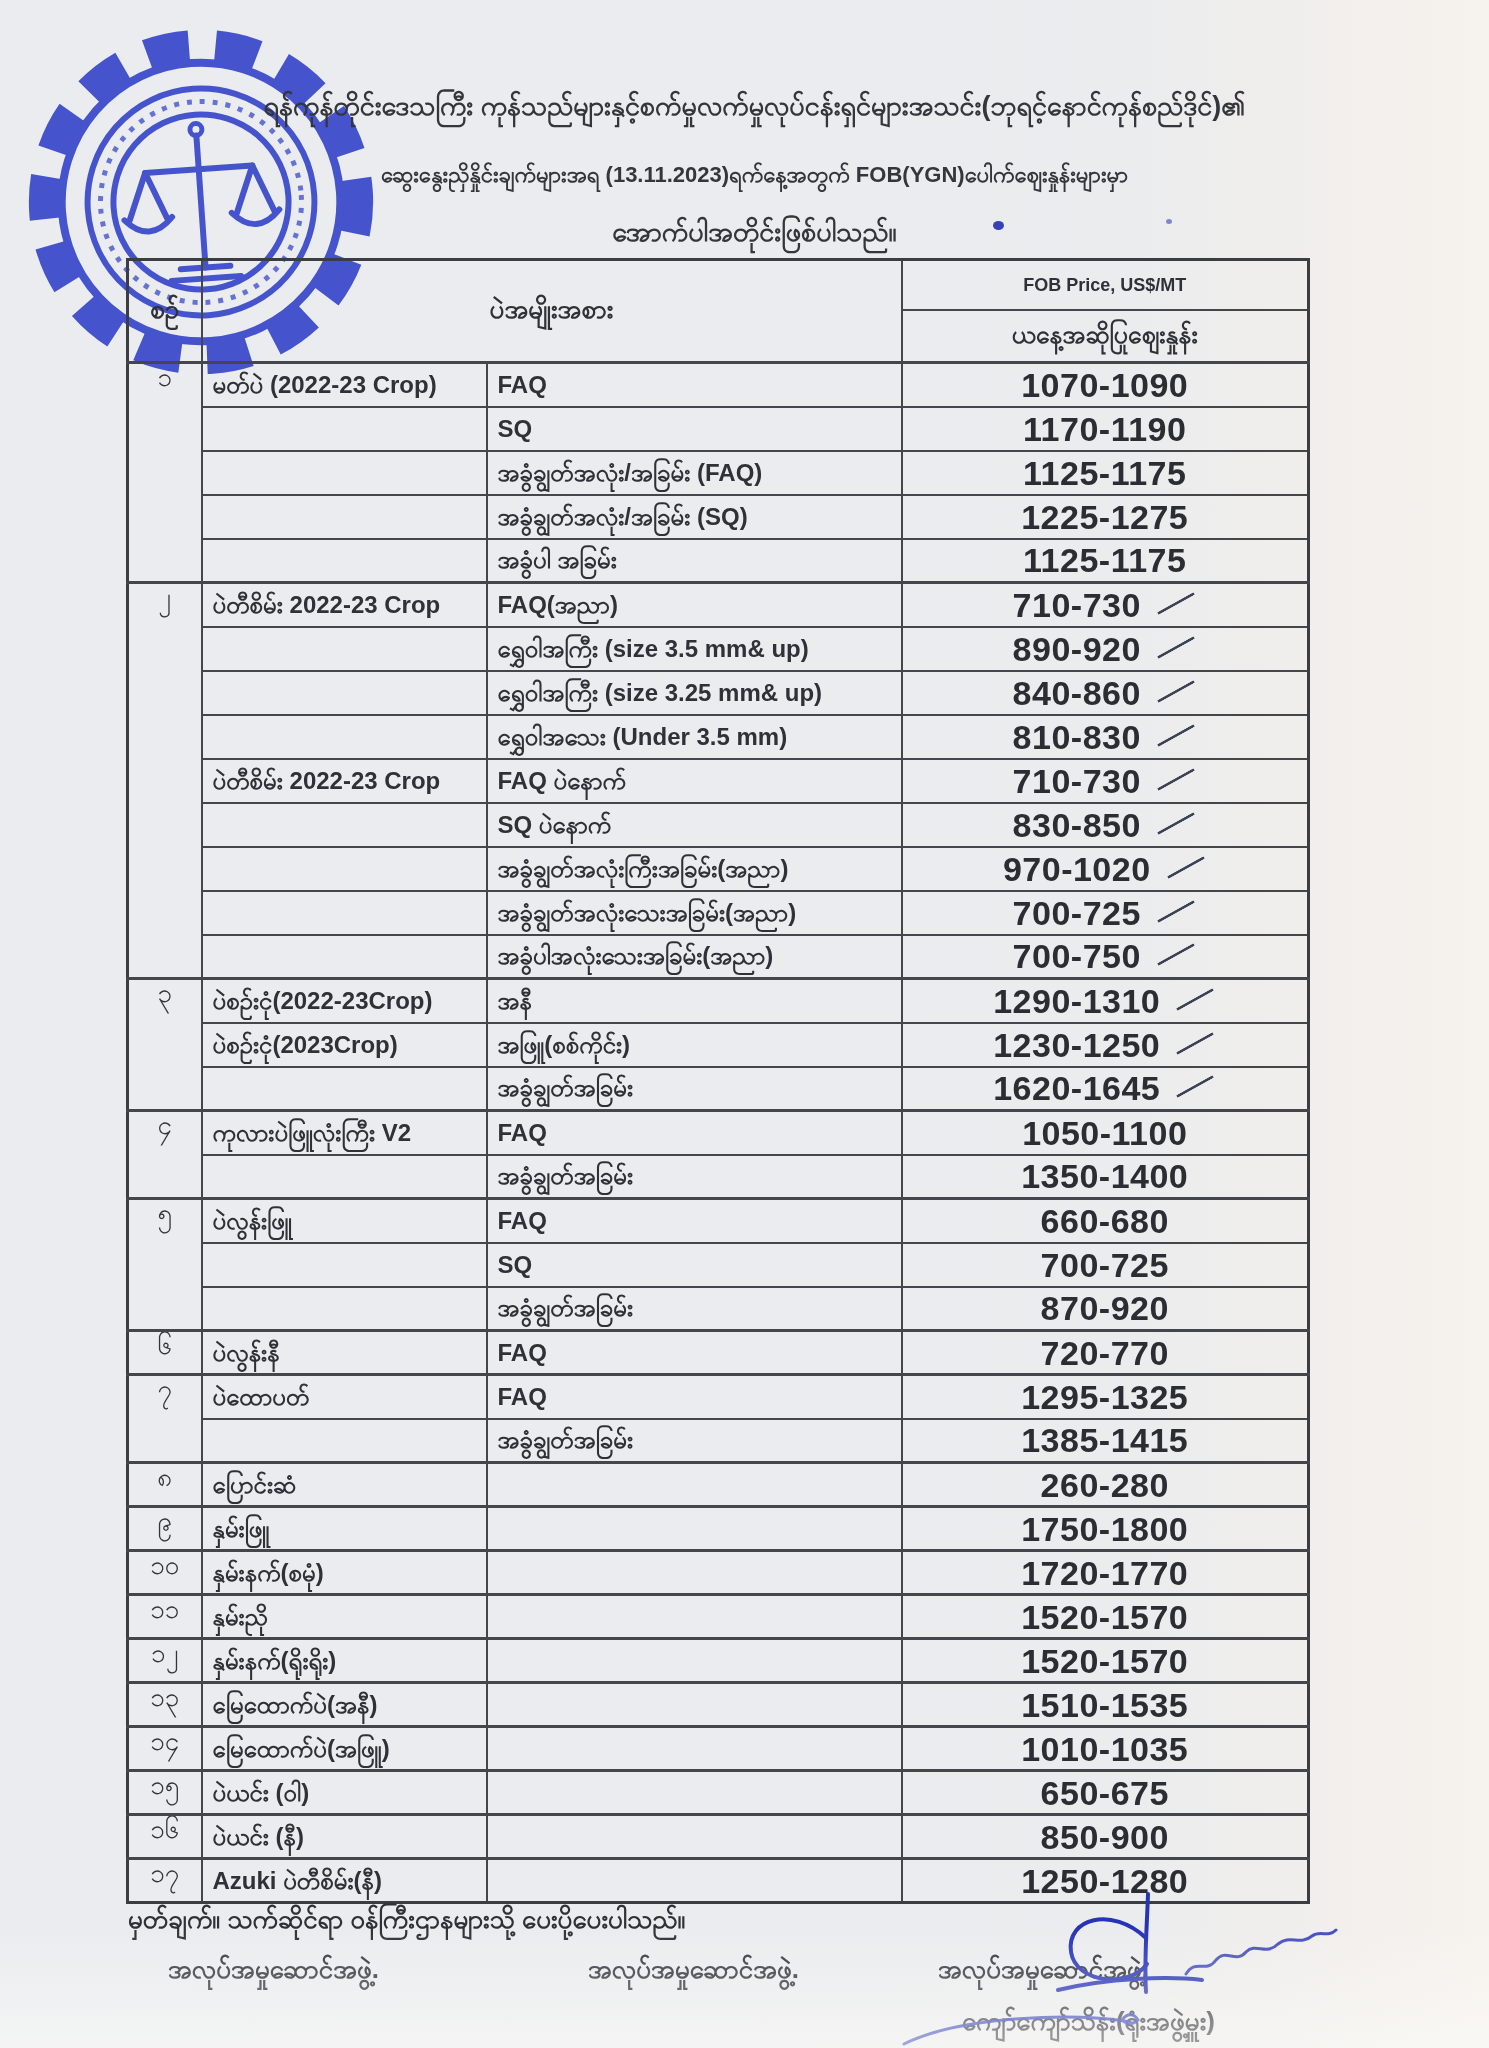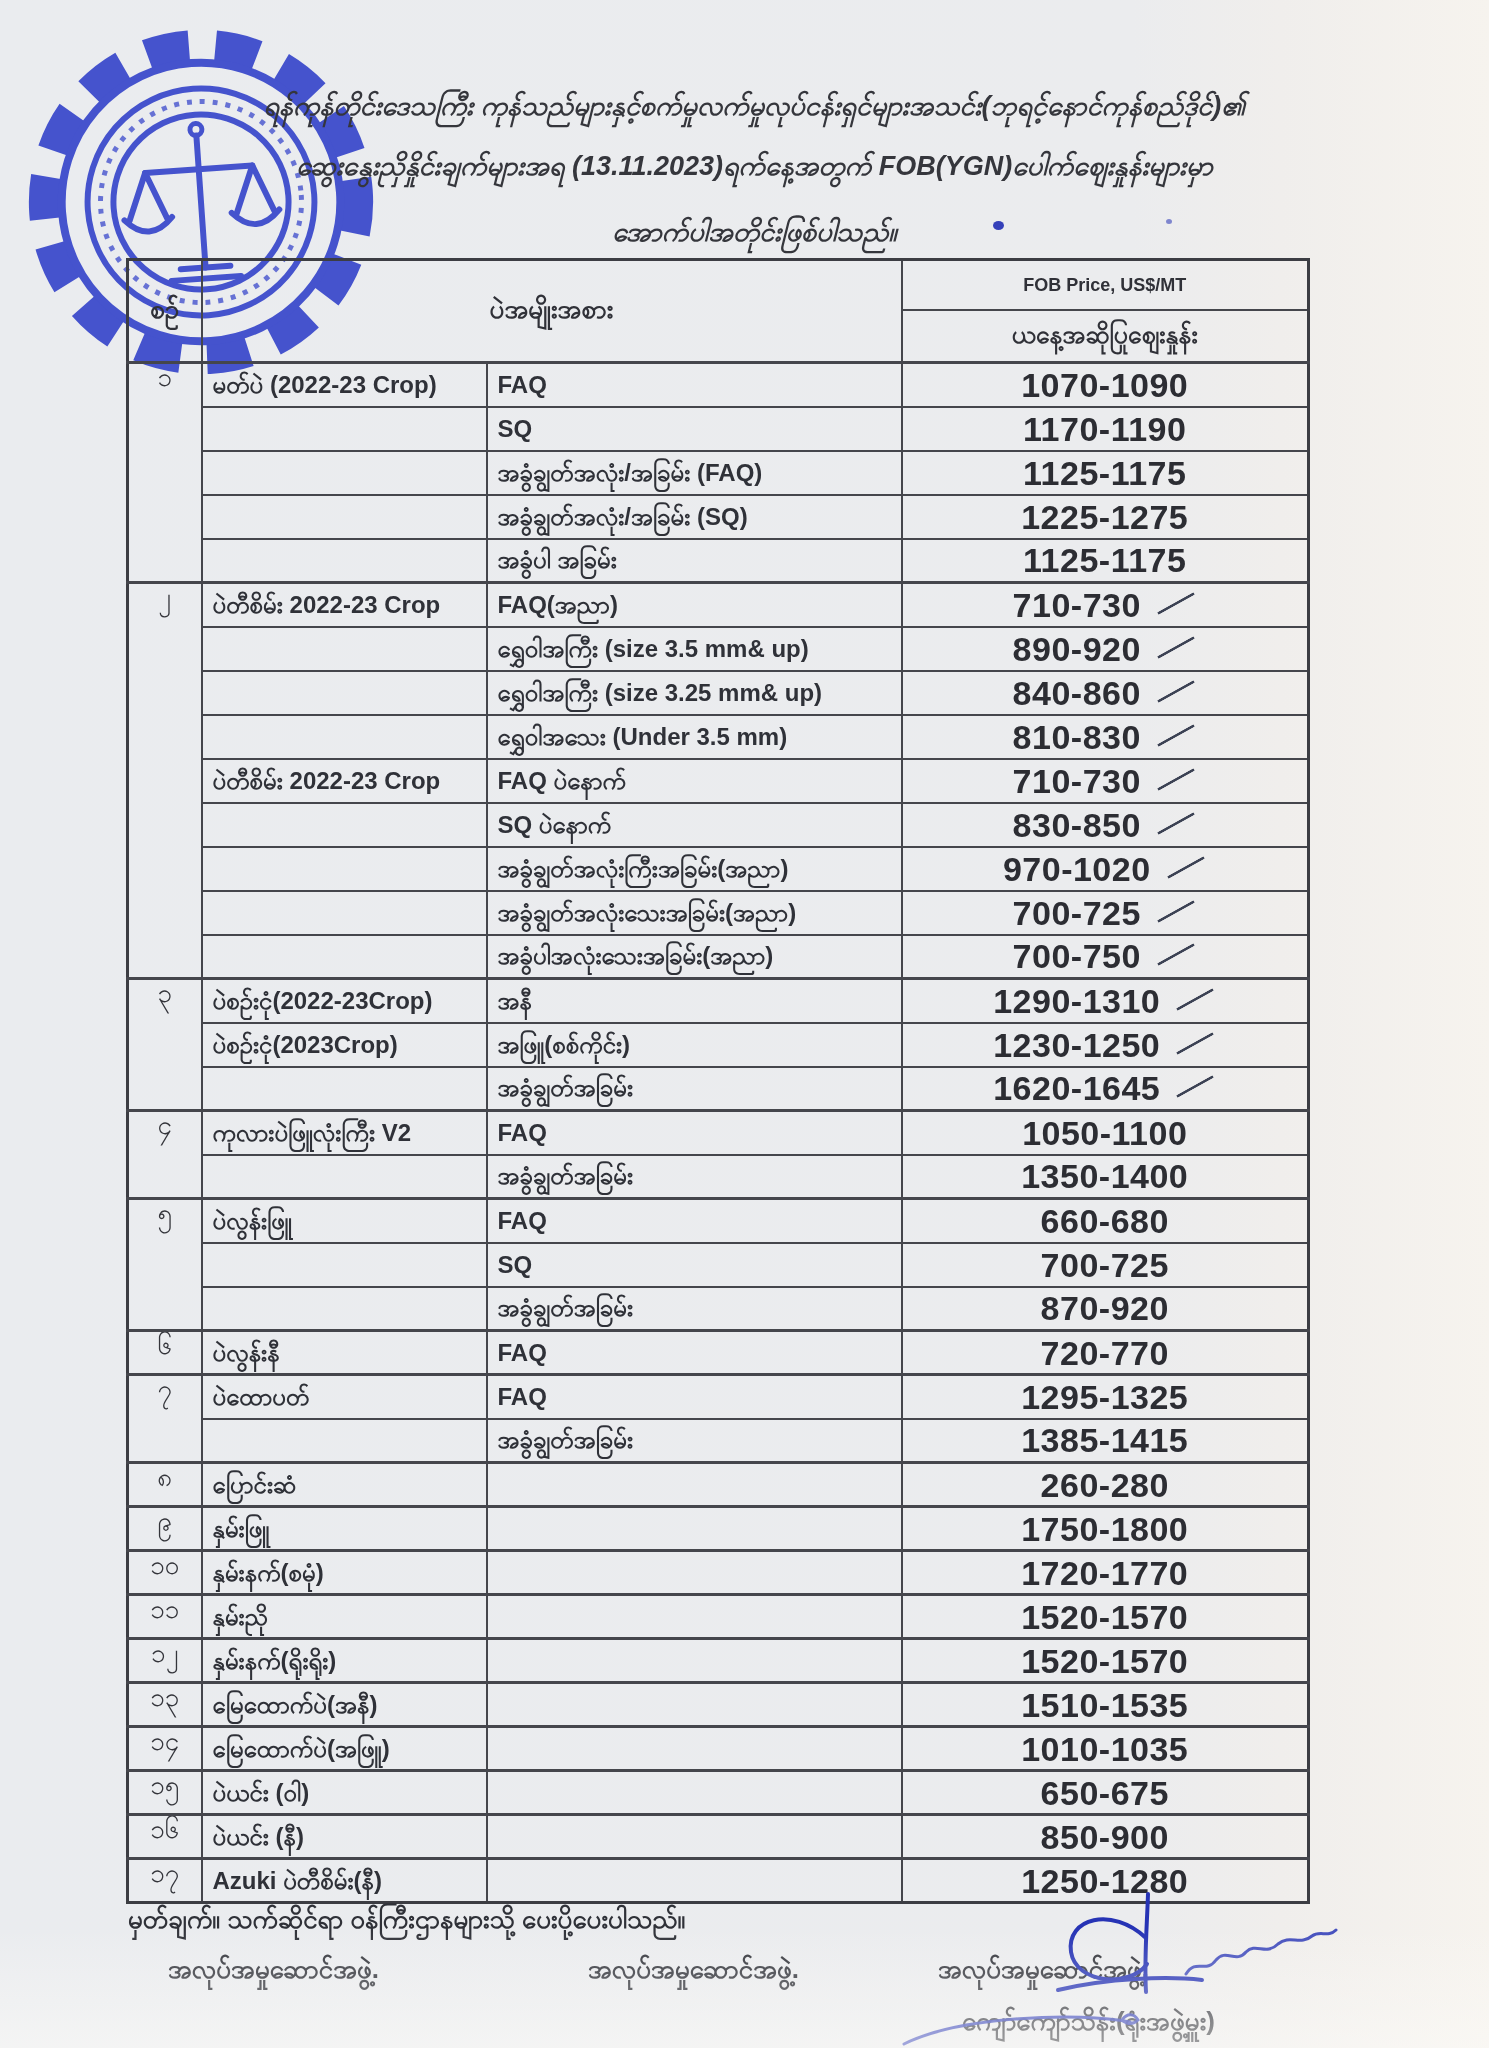--- a/index.html
+++ b/index.html
@@ -4,23 +4,23 @@
 <style>
   html,body{margin:0;padding:0;background:#d8dadd;}
   .page{position:relative;width:1489px;height:2048px;margin:0 auto;overflow:hidden;
         background:linear-gradient(90deg,#eaecef 0%,#ebecee 76%,#f0eeec 86%,#f6f3ee 100%);
         font-family:"Liberation Sans",sans-serif;color:#2f3138;}
   .page::after{content:"";position:absolute;left:0;right:0;bottom:0;height:120px;
         background:linear-gradient(180deg,rgba(255,255,255,0) 0%,rgba(252,251,248,.55) 100%);pointer-events:none;}
 
   
   .hline{position:absolute;left:60px;right:40px;text-align:center;font-weight:600;
-         color:#35363c;white-space:nowrap;font-style:italic;}
+         color:#35363c;white-space:nowrap;}
   .hl1{top:88px;font-size:27px;}
-  .hl2{top:148px;font-size:27px;}
+  .hl2{top:160px;font-size:22px;}
   .hl3{top:214px;font-size:27px;}
 
   
   .stamp{position:absolute;left:2px;top:2px;width:398px;height:400px;transform:rotate(-4deg);}
 
   
   .dot{position:absolute;border-radius:50%;background:#2531b4;}
   .dot1{left:993px;top:221px;width:11px;height:9px;opacity:.92;}
   .dot2{left:1166px;top:219px;width:6px;height:5px;opacity:.55;}
 

